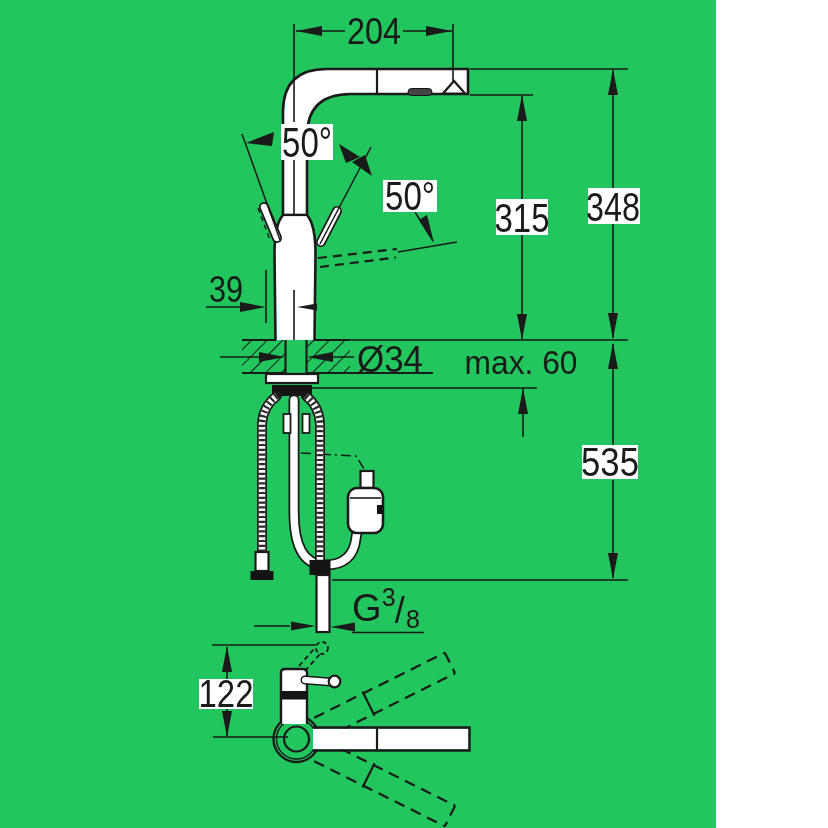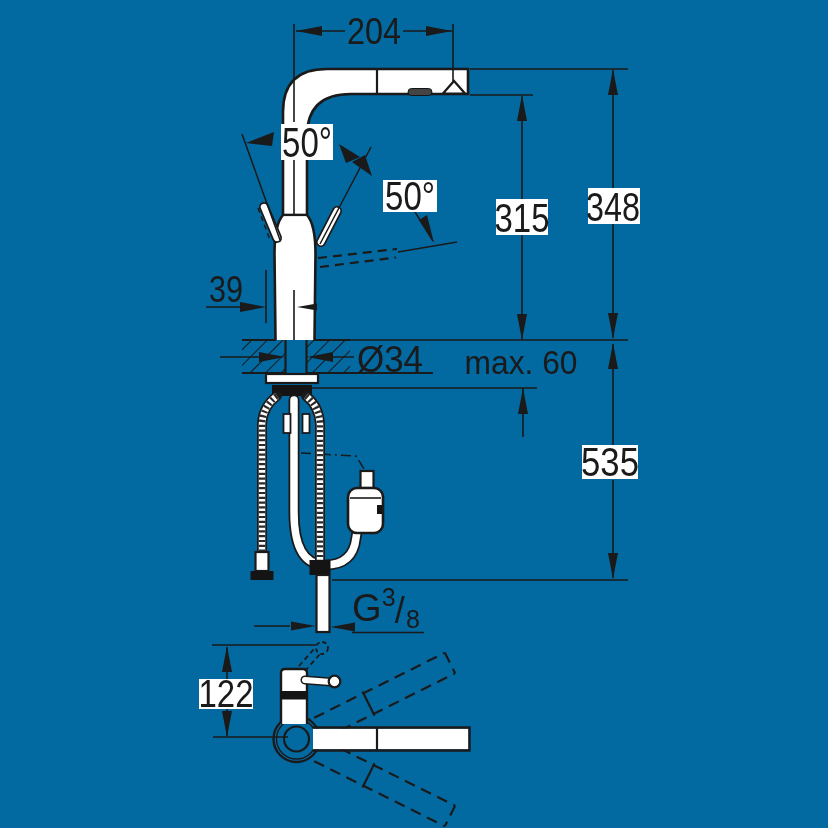--- a/index.html
+++ b/index.html
@@ -1,16 +1,16 @@
 <!DOCTYPE html>
 <html><head>
 <meta charset="utf-8">
 <style>
   html,body{margin:0;padding:0;background:#fff;}
-  .page{width:828px;height:828px;background:#0369a1;position:relative;overflow:hidden;}
+  .page{width:716px;height:828px;background:#22c55e;position:relative;overflow:hidden;}
   svg{display:block;}
   text{font-family:"Liberation Sans","DejaVu Sans",sans-serif;fill:#1a1a1a;}
   .ln{stroke:#1a1a1a;fill:none;}
   .thin{stroke-width:1.6;}
   .med{stroke-width:2.2;}
   .bold{stroke-width:2.6;}
   .arr{fill:#1a1a1a;stroke:none;}
   .wfill{fill:#ffffff;}
   .dk{fill:#141414;stroke:none;}
 </style>

